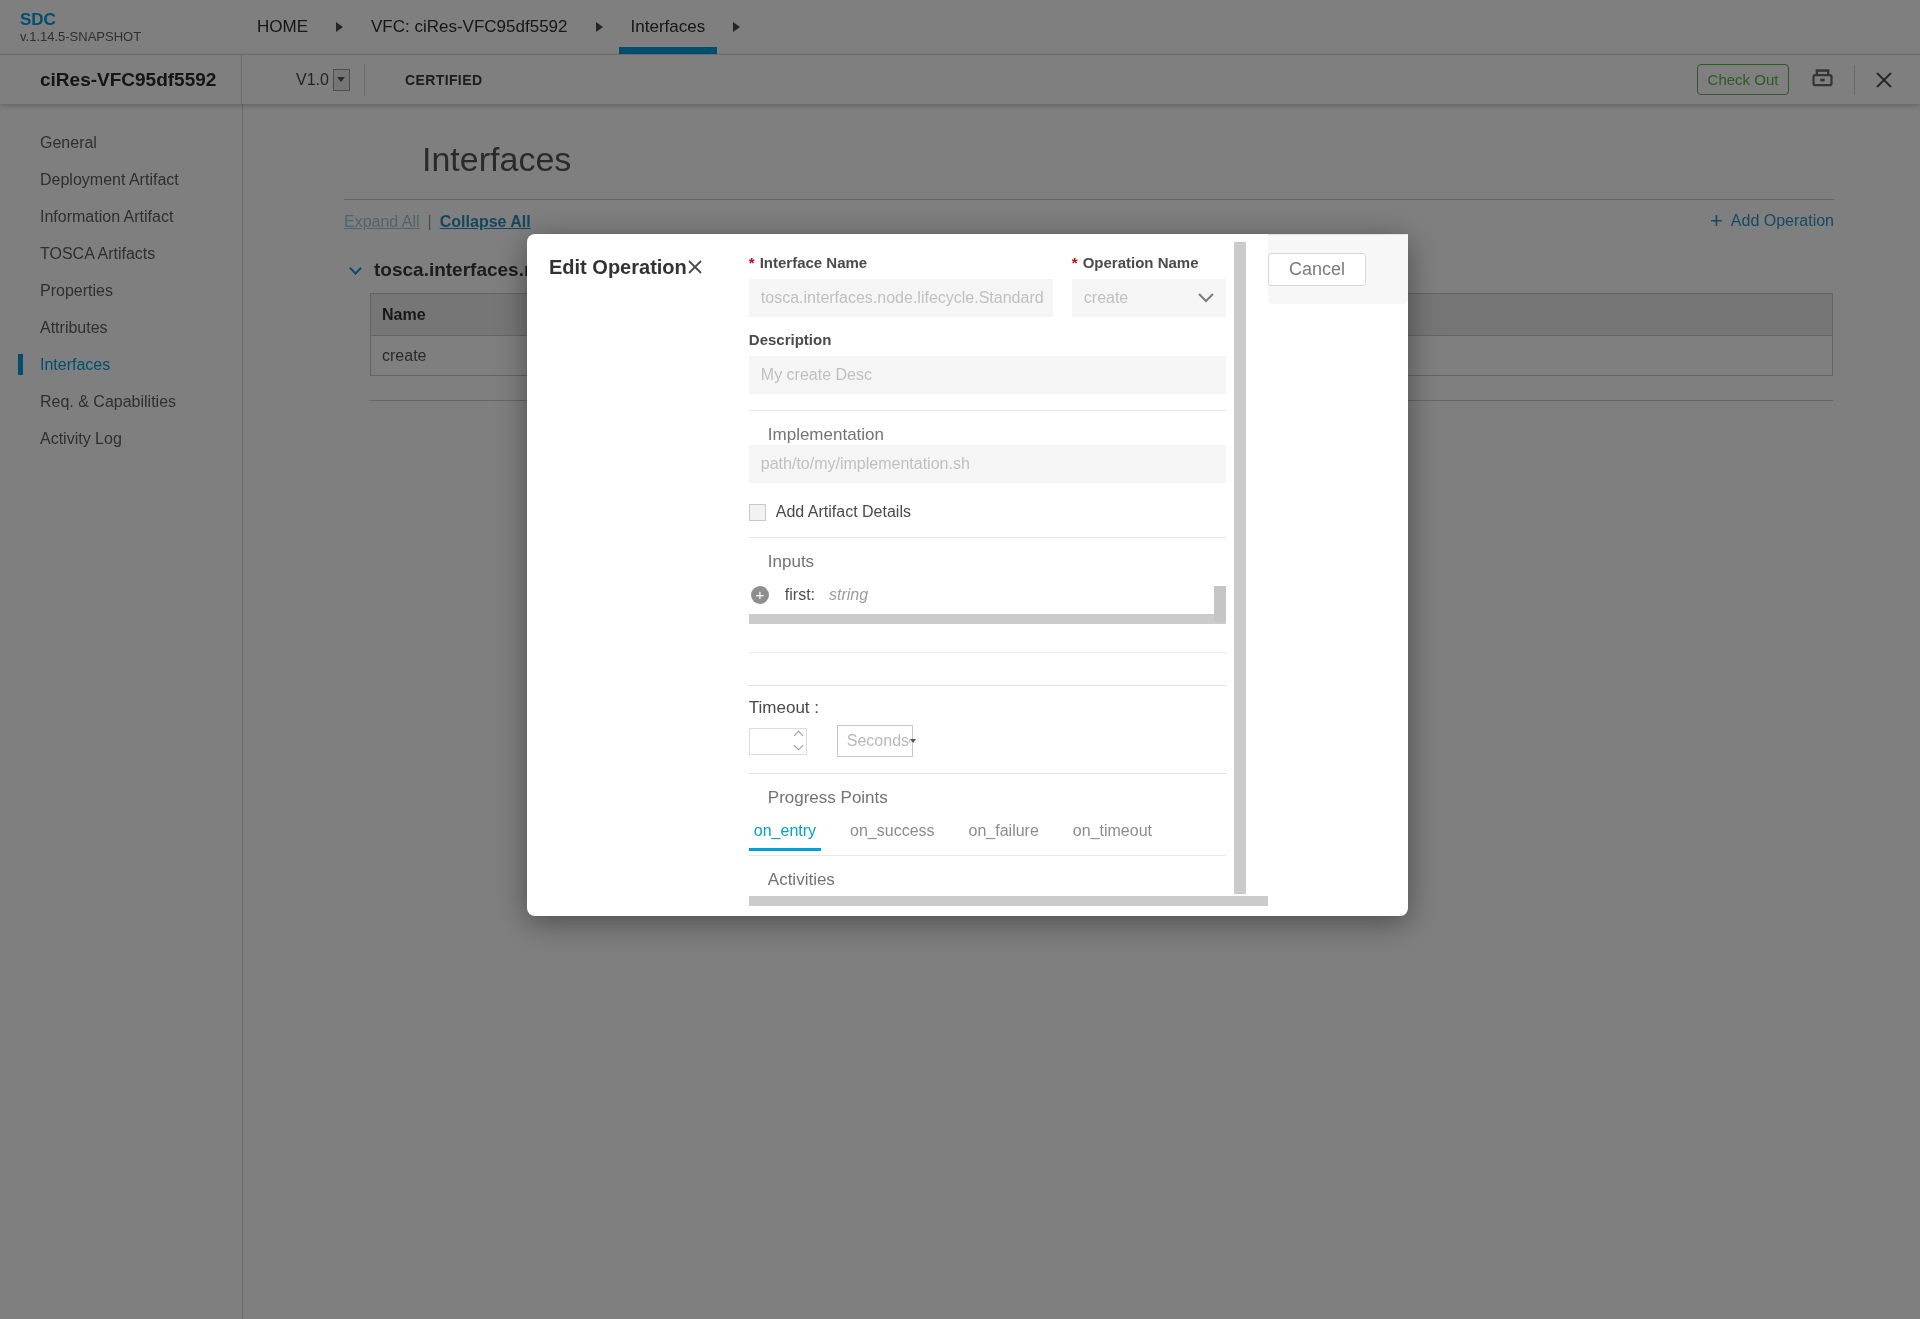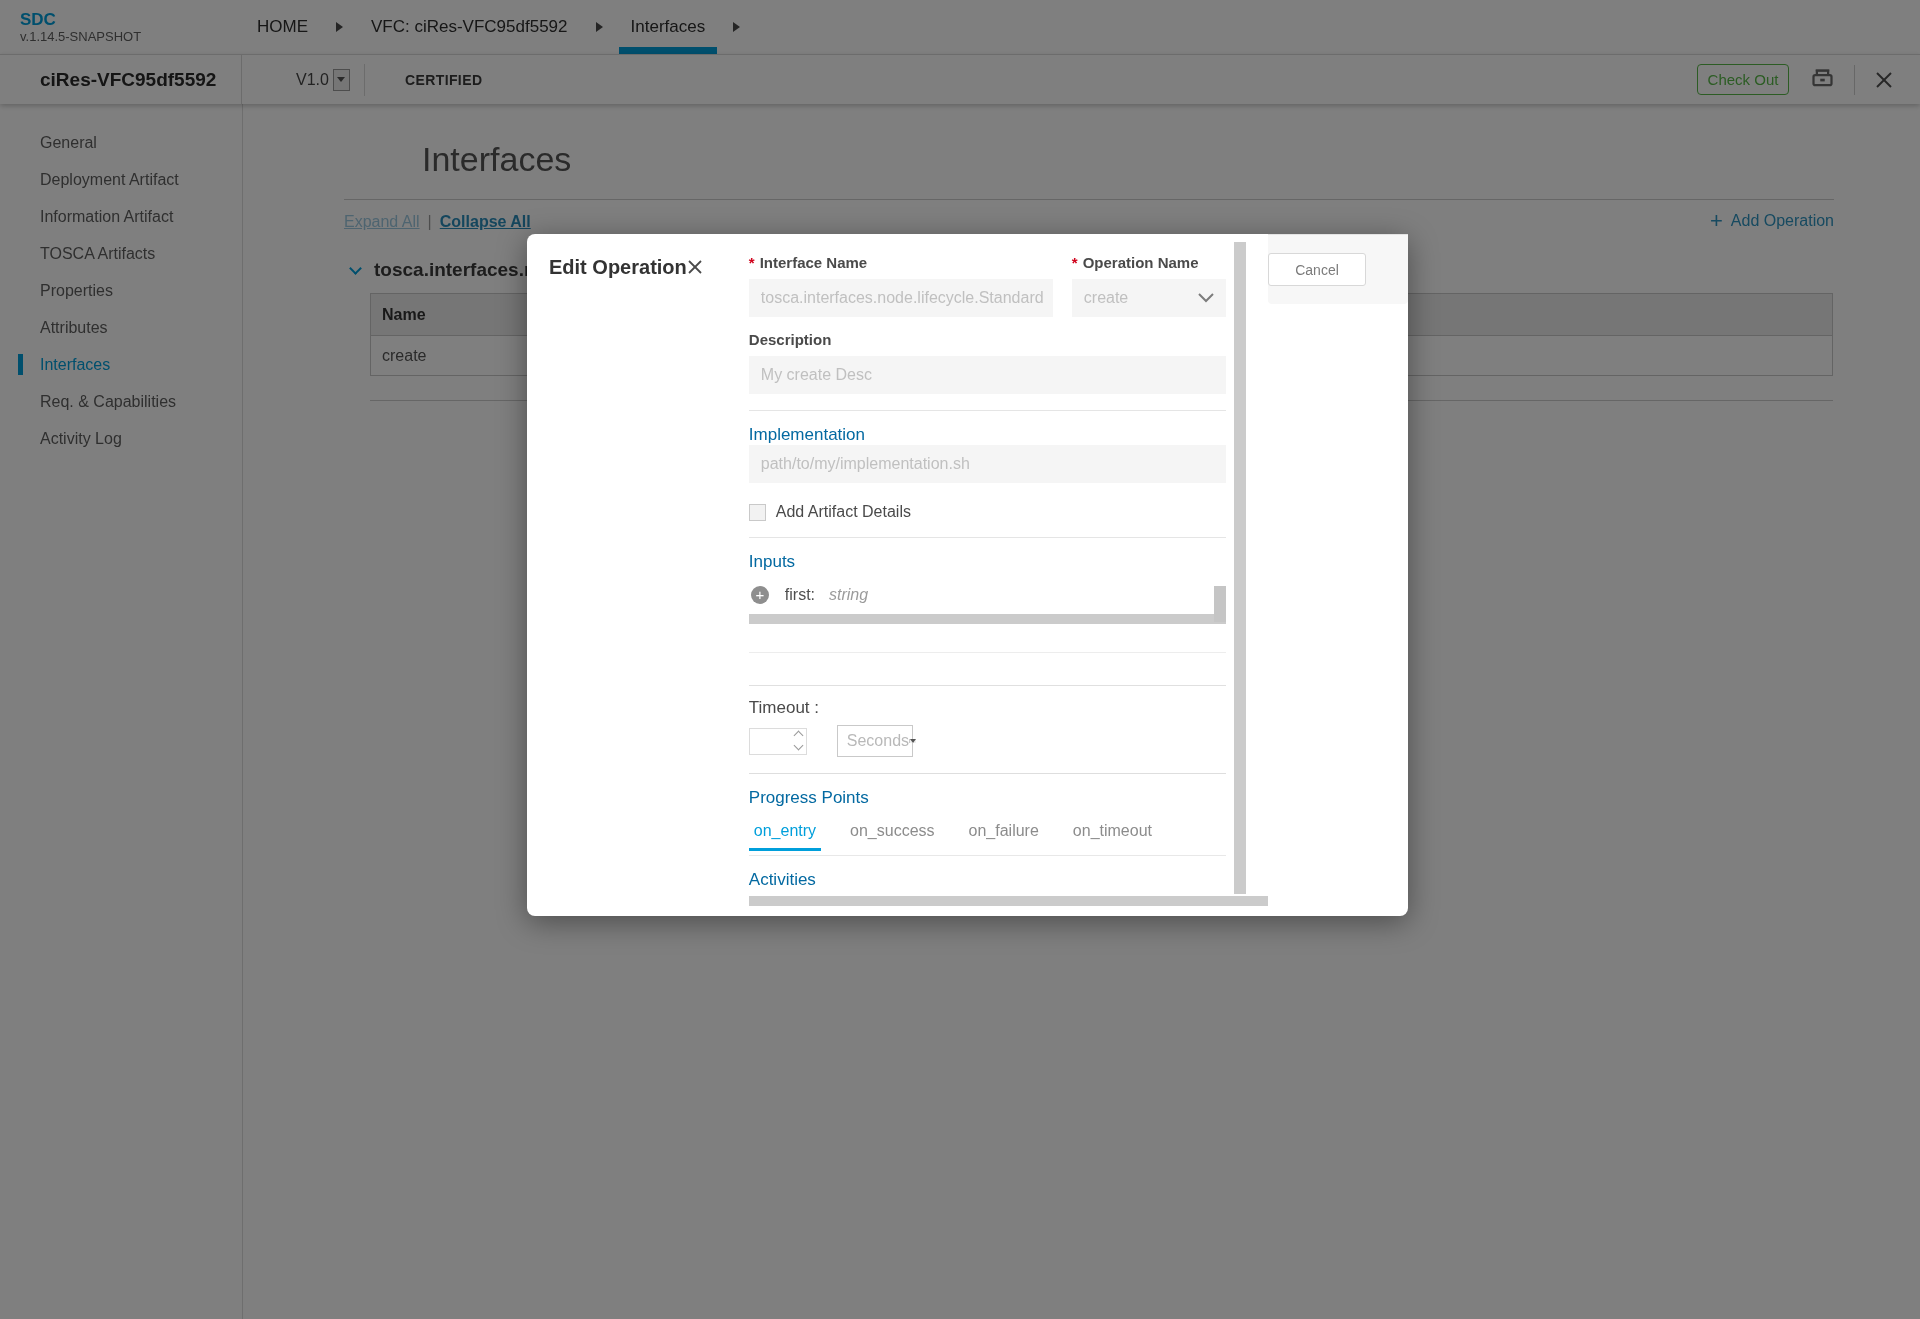--- a/index.html
+++ b/index.html
@@ -90,21 +90,21 @@
   .f-operation { flex:1; }
   .field-label { font-size:15px; font-weight:600; color:#4a4a4a; margin:14px 0 8px; }
   .star { color:#d0021b; margin-right:5px; }
   .select-box { height:38px; background:#f5f5f5; display:flex; align-items:center; padding:0 12px;
     font-size:16px; color:#c0c0c0; cursor:pointer; }
   .select-box .chev-svg { margin-left:auto; }
   .input-box { height:38px; background:#f5f5f5; display:flex; align-items:center; padding:0 12px;
     font-size:16px; color:#c0c0c0; }
   .divider { border-bottom:1px solid #e5e5e5; margin-top:16px; }
   .divider.strong { border-color:#dedede; }
-  .sec-heading { font-size:17px; color:#0369a1; margin-top:14px; }
+  .sec-heading { font-size:17px; color:#737373; margin-top:14px;margin-left:19px; }
   .cb-row { margin-top:20px; display:flex; align-items:center; }
   .cb { width:17px; height:17px; background:#f2f2f2; border:1px solid #c9c9c9; cursor:pointer; }
   .cb-label { font-size:16px; color:#4a4a4a; margin-left:10px; }
   .inputs-list { position:relative; }
   .input-param-row { display:flex; align-items:center; margin-top:10px; height:26px; }
   .plus-icon { width:18px; height:18px; border-radius:50%; background:#8e8e8e; color:#fff;
     font-size:15px; line-height:17px; text-align:center; margin:0 16px 0 2px; cursor:pointer; }
   .param-name { font-size:16px; color:#4f4f4f; margin-right:14px; }
   .param-type { font-size:16px; font-style:italic; color:#9b9b9b; }
   .mini-vscroll { position:absolute; right:0; top:4px; width:12px; height:36px; background:#c5c5c5; }
@@ -134,21 +134,21 @@
   .tabs { display:flex; margin-top:14px; }
   .tab { font-size:16px; color:#8c8c8c; padding:0 5px 8px; margin-right:24px; cursor:pointer; }
   .tab.active { color:#009fdb; border-bottom:3px solid #009fdb; }
   .tabs-rule { border-bottom:1px solid #e8e8e8; margin-top:4px; }
   .body-vscroll { position:absolute; top:8px; bottom:22px; right:22px; width:12px;
     background:#cbcbcb; }
   .body-hscroll { position:absolute; bottom:10px; left:20px; width:819px; height:10px; display:flex; }
   .modal-footer { height:70px; background:#f7f7f7; border-top:1px solid #e3e3e3; display:flex;
     align-items:center; justify-content:flex-end; padding-right:42px; border-radius:0 0 4px 4px; }
   .cancel-btn { width:98px; height:33px; background:#fff; border:1px solid #d8d8d8; border-radius:3px;
-    font-size:14px; color:#7b7b7b; font-family:inherit; cursor:pointer; }
+    font-size:18px; color:#7b7b7b; font-family:inherit; cursor:pointer; }
 </style>
 </head>
 <body>
 
 <div class="topnav">
   <div class="logo-block">
     <div class="logo-name">SDC</div>
     <div class="logo-ver">v.1.14.5-SNAPSHOT</div>
   </div>
   <div class="crumbs">

